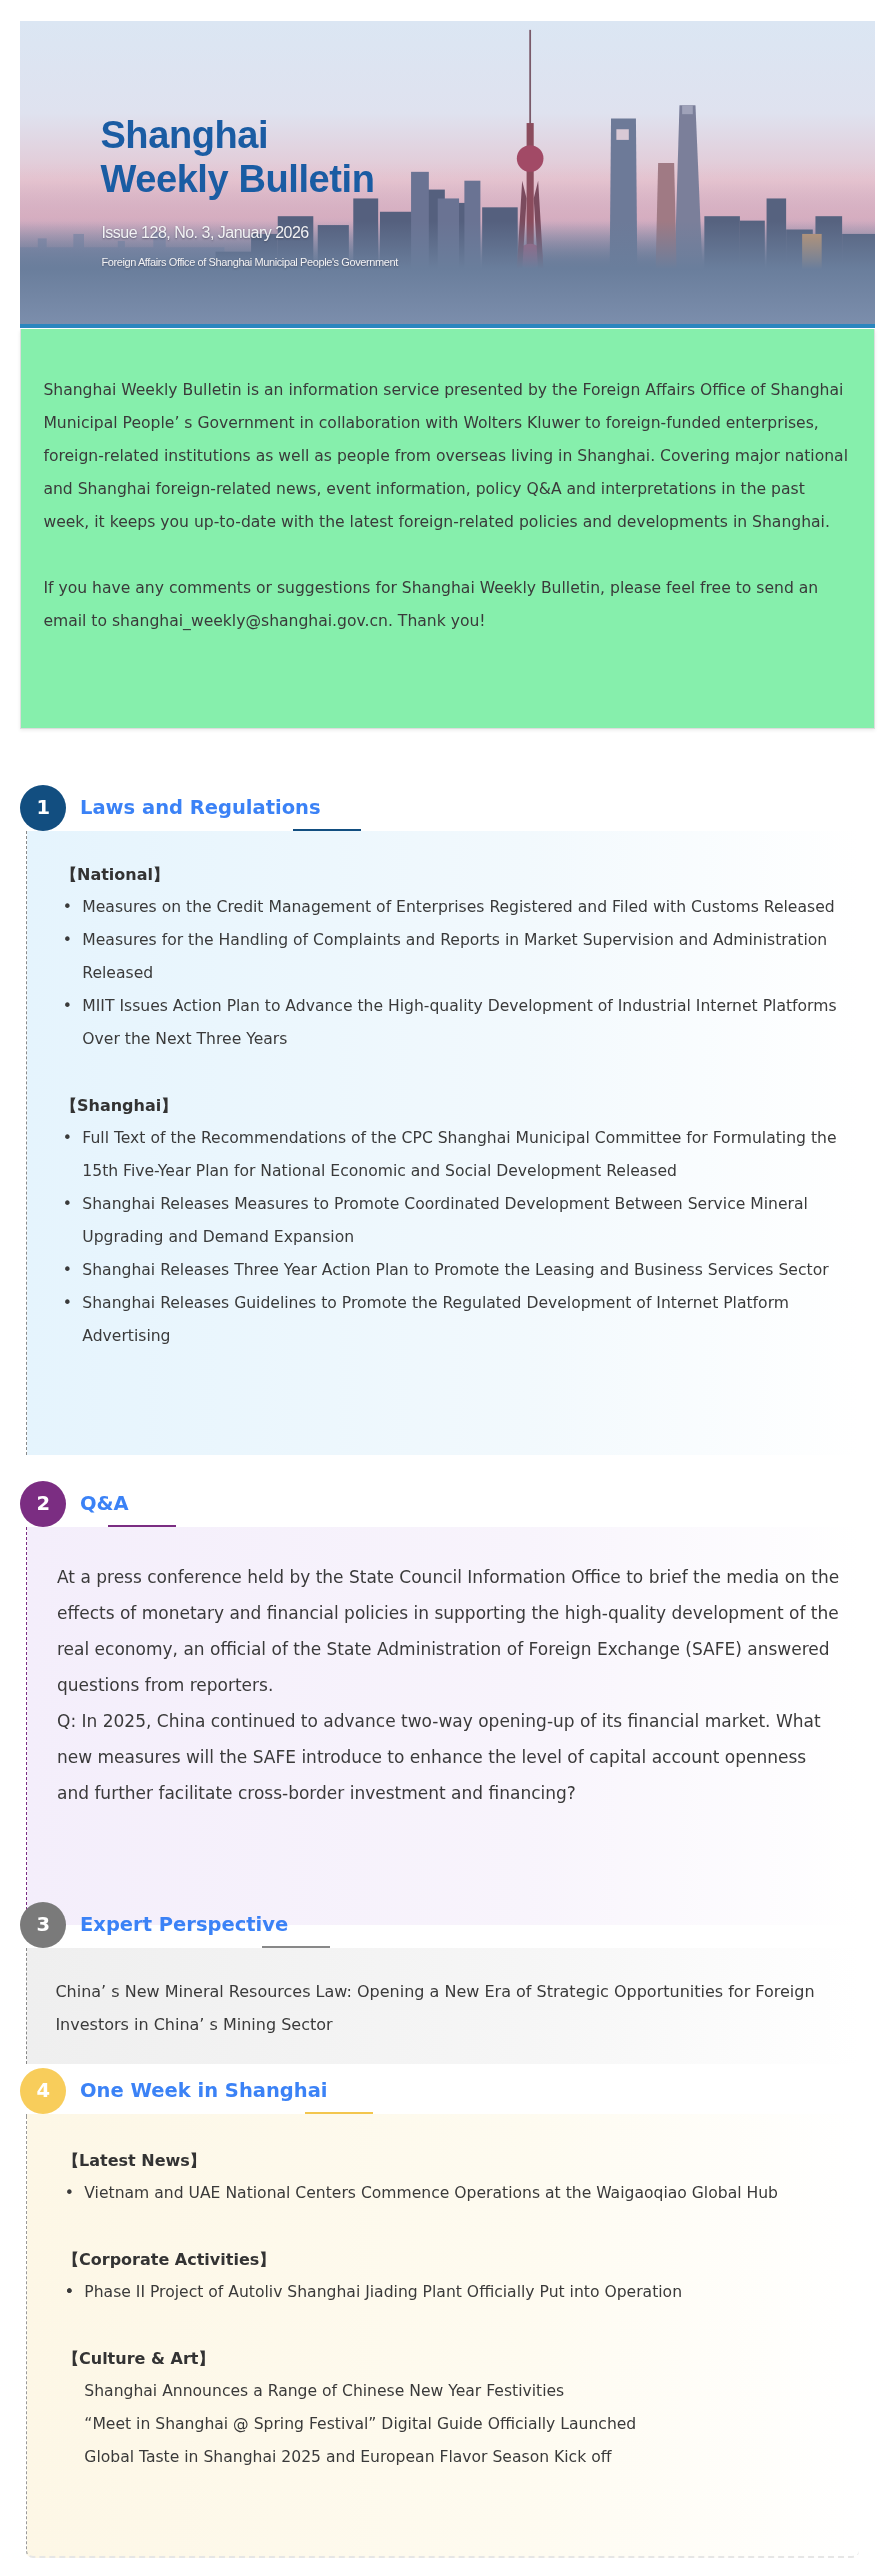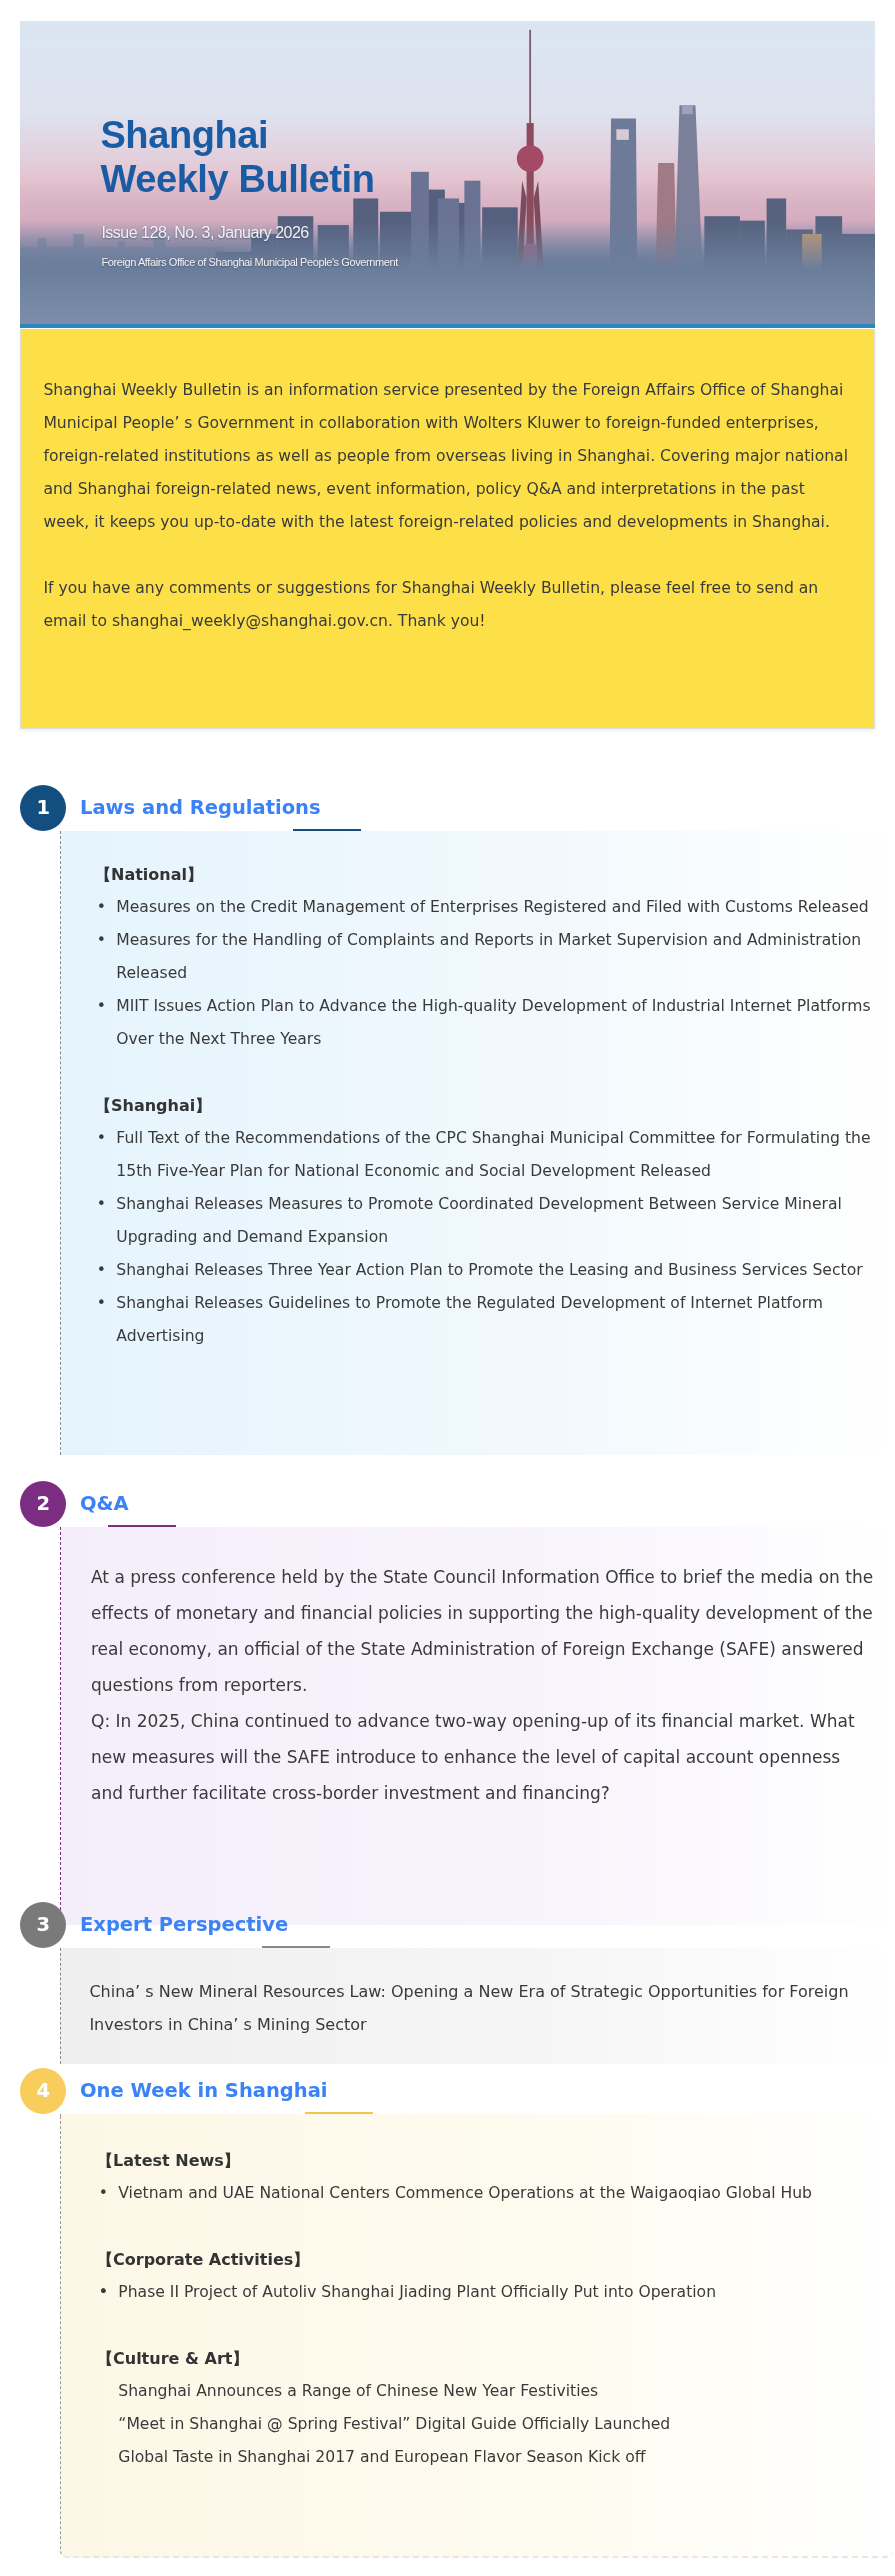--- a/index.html
+++ b/index.html
@@ -19,38 +19,38 @@
     background: linear-gradient(180deg, rgba(80,100,130,0) 0%, #6a7e9c 45%, #7d8fad 100%); }
   .hero svg.skyline { position:absolute; left:0; top:0; width:855px; height:307px; }
   .hero .bottom-bar { position:absolute; left:0; bottom:0; width:100%; height:4.4px; background:#2a86bf; }
   .hero .title { position:absolute; left:80px; top:92px; font-family:"Liberation Sans", sans-serif; font-weight:bold; font-size:38px; line-height:44px; color:#1a5ca3; letter-spacing:-0.4px; }
   .hero .issue { position:absolute; left:81px; top:203px; font-family:"Liberation Sans", sans-serif; font-size:16px; color:#f2f2f4; letter-spacing:-0.5px; text-shadow:0 0.9px 1.8px rgba(60,60,80,0.6); }
   .hero .org { position:absolute; left:81px; top:235px; font-family:Liberation Sans, sans-serif; font-size:11px; color:#f2f2f4; letter-spacing:-0.4px; text-shadow:0 0.9px 1.8px rgba(60,60,80,0.6); }
 
   
   .intro {
     position:absolute; left:20.4px; top:329px; width:855px; height:400px;
-    background:#fde047; border-left:0.9px solid #dddddd; border-right:0.9px solid #dddddd; border-bottom:0.9px solid #dddddd;
+    background:#86efac; border-left:0.9px solid #dddddd; border-right:0.9px solid #dddddd; border-bottom:0.9px solid #dddddd;
     box-shadow: 0 1.8px 3.6px rgba(0,0,0,0.08);
     padding: 45px 22px 0 22px;
   }
   .intro p { font-size:15.6px; line-height:33px; color:#3a3a3a; letter-spacing:0; }
   .intro p + p { margin-top:33px; }
 
   
   .section { position:absolute; left:0; width:896px; }
   .sec-head { position:relative; height:46px; }
   .badge {
     position:absolute; left:20.4px; top:0; width:46px; height:46px; border-radius:50%;
     color:#fff; font-weight:bold; font-size:19.5px; line-height:46px; text-align:center;
   }
   .sec-title { position:absolute; left:80px; top:10.7px; font-weight:bold; font-size:19.5px; color:#3b82f6; }
   .sec-underline { position:absolute; height:1.8px; top:44px; }
   .sec-body {
-    position:relative; margin-left:60px; width:833px;
+    position:relative; margin-left:26px; width:833px;
     padding: 28.4px 18px 25px 34px;
   }
   .sec-body.dashed-left { border-left:1.3px dashed #888; }
   .group-label { font-weight:bold; font-size:16px; line-height:33px; color:#333; }
   ul.items { list-style:none; }
   ul.items li { position:relative; padding-left:21.3px; font-size:15.6px; line-height:33px; color:#3a3a3a; }
   ul.items li .bullet { position:absolute; left:1.8px; top:0; }
   ul.plain li { padding-left:21.3px; }
   .group-gap { height:33px; }
   .para { font-size:17px; line-height:36px; color:#3a3a3a; }
@@ -213,17 +213,17 @@
     <div class="group-label">【Corporate Activities】</div>
     <ul class="items">
       <li><span class="bullet">•</span></li>
       <li><span class="bullet">•</span><span>Phase II Project of Autoliv Shanghai Jiading Plant Officially Put into Operation</span></li>
     </ul>
     <div class="group-gap"></div>
     <div class="group-label">【Culture &amp; Art】</div>
     <ul class="items plain">
       <li><span>Shanghai Announces a Range of Chinese New Year Festivities</span></li>
       <li><span> “Meet in Shanghai @ Spring Festival”  Digital Guide Officially Launched</span></li>
-      <li><span>Global Taste in Shanghai 2017 and European Flavor Season Kick off</span></li>
+      <li><span>Global Taste in Shanghai 2025 and European Flavor Season Kick off</span></li>
     </ul>
   </div>
 </div>
 
 
 </body></html>

